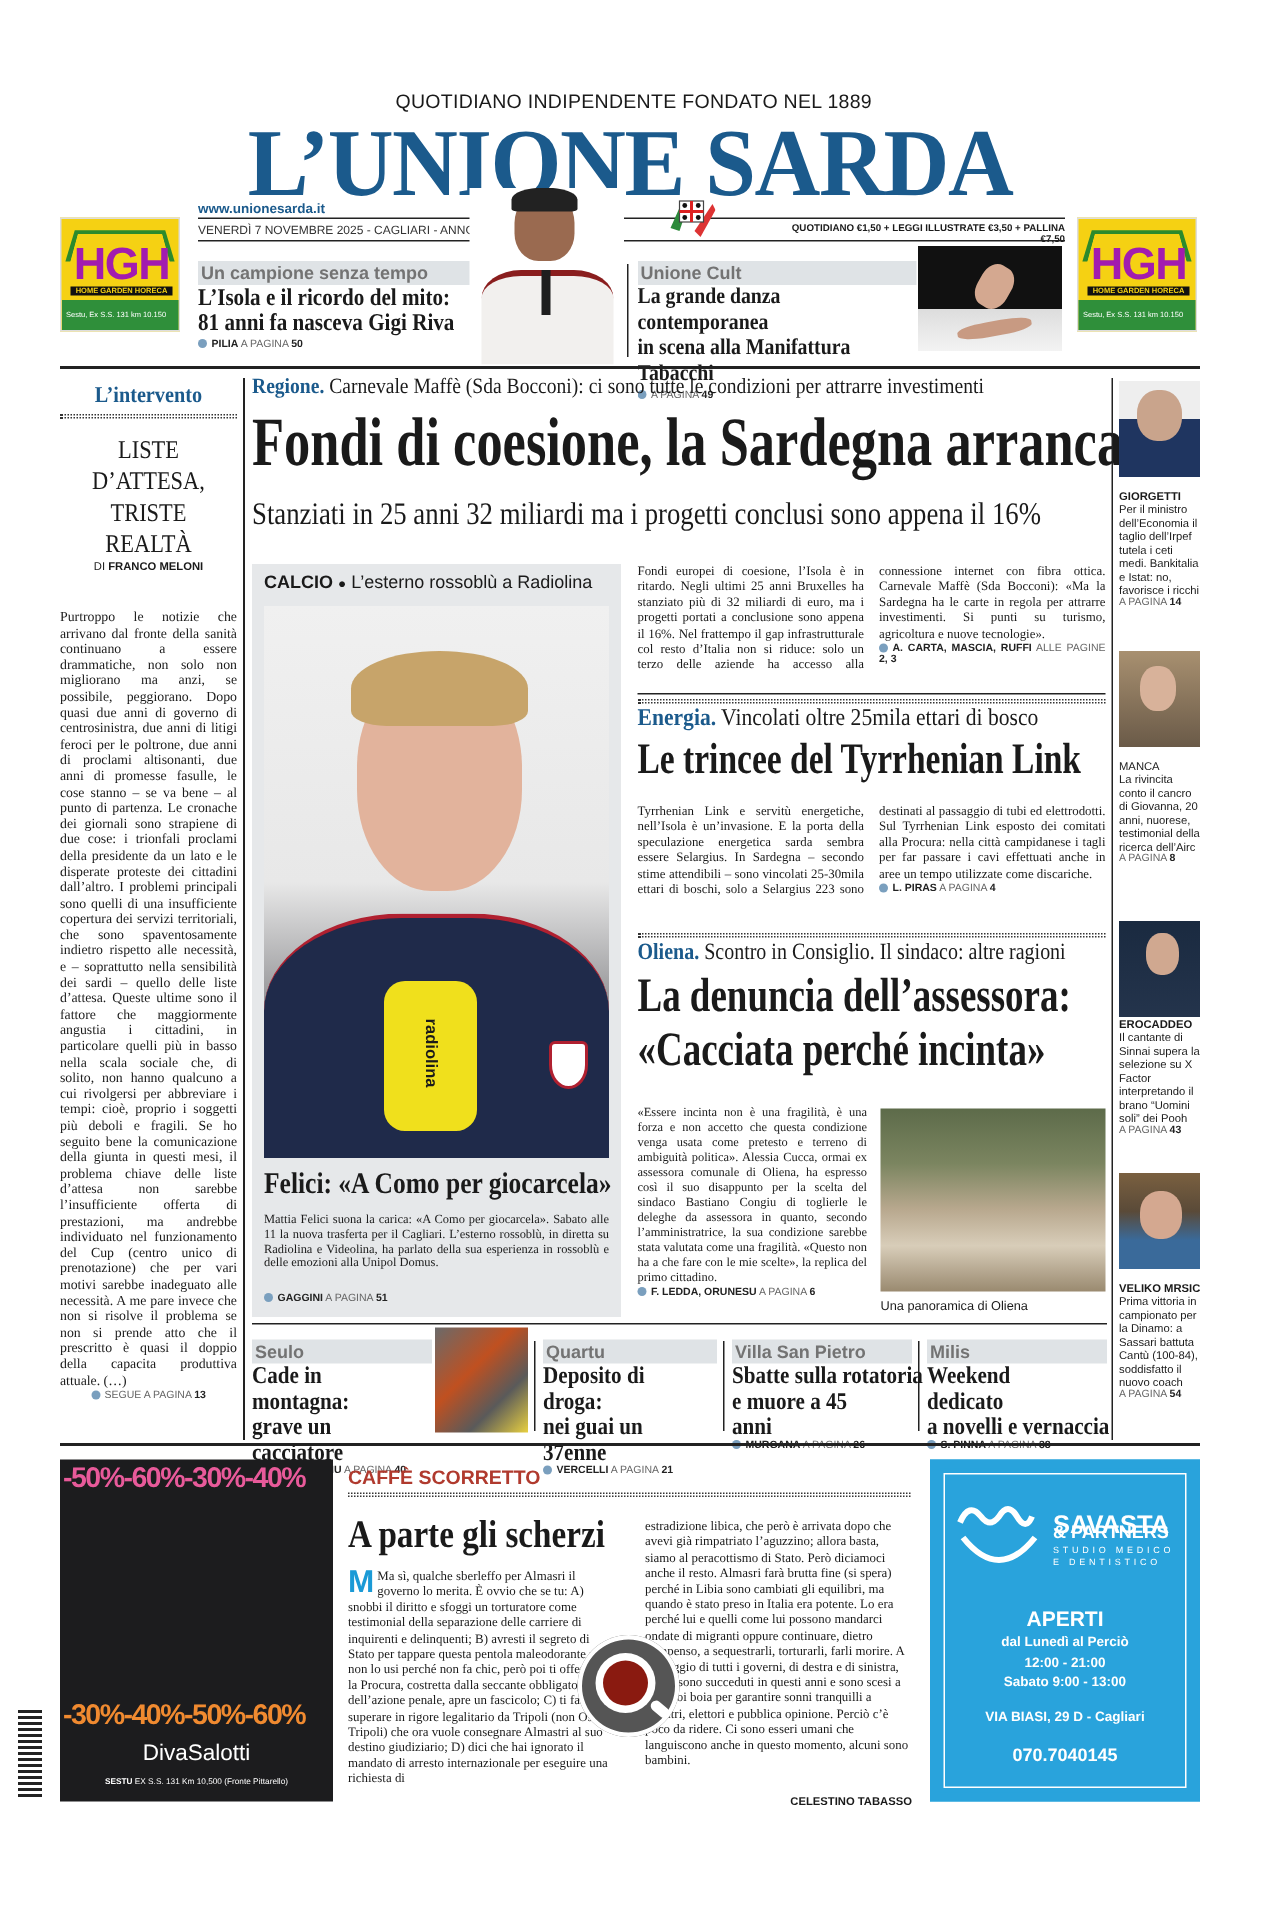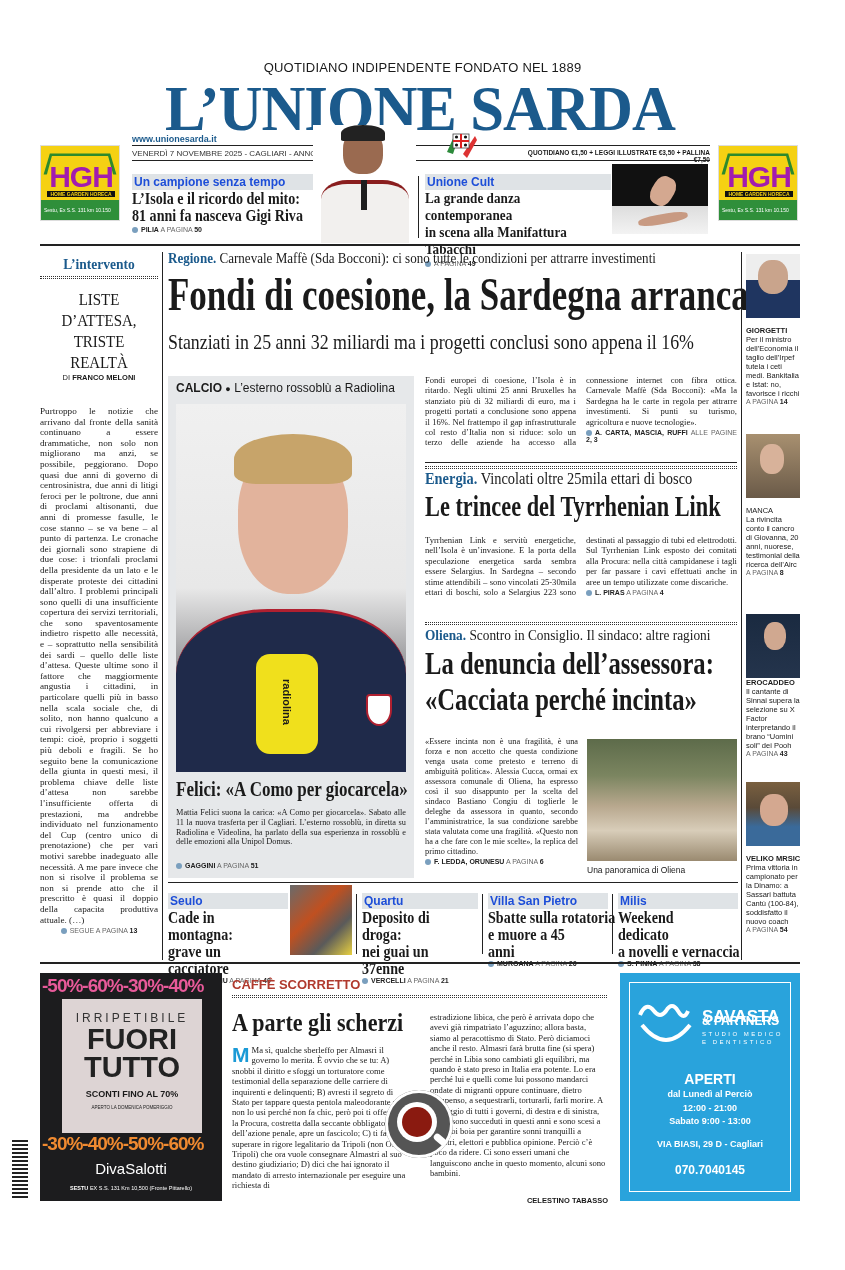--- a/index.html
+++ b/index.html
@@ -12,21 +12,21 @@
 .masthead{left:130px;width:580px;top:70px;text-align:center;font-size:64px;font-weight:bold;color:#1b5a8c;letter-spacing:-1px;transform:scaleX(.95);line-height:78px}
 .web{left:132px;top:134px;font-size:9px;font-weight:bold;color:#1b5a8c}
 .rule{background:#222}
 .dateline{left:132px;top:149px;font-size:8px;color:#333}
 .prices{left:520px;top:149px;width:190px;text-align:right;font-size:6.5px;font-weight:bold}
 .hgh{width:80px;height:76px;background:#f5d113;border:1px solid #ddd}
 .hgh .roof{position:absolute;left:6px;top:6px;width:66px;height:22px;border-top:3px solid #2c8a2c;border-left:3px solid #2c8a2c;border-right:3px solid #2c8a2c;transform:perspective(40px) rotateX(20deg)}
 .hgh .logo{position:absolute;left:4px;top:14px;width:72px;text-align:center;font:bold 30px "Liberation Sans",sans-serif;color:#a21caf;letter-spacing:-1px}
 .hgh .sub{position:absolute;left:6px;top:45px;width:68px;font:bold 5px "Liberation Sans",sans-serif;text-align:center;background:#111;color:#f5d113}
 .hgh .addr{position:absolute;left:0;bottom:0;width:100%;height:20px;background:#2f8f3a;color:#fff;font:5px "Liberation Sans",sans-serif;padding:7px 3px}
-.kicker-bar{background:#dfe3e6;font:bold 12px "Liberation Sans",sans-serif;color:#1d4ed8;padding:1px 2px}
+.kicker-bar{background:#dfe3e6;font:bold 12px "Liberation Sans",sans-serif;color:#737373;padding:1px 2px}
 .teaser-h{font-size:16px;line-height:17px;font-weight:bold;transform:scaleX(.88);transform-origin:left}
 .page-ref{font:7px "Liberation Sans",sans-serif;color:#666}
 .page-ref b{color:#222}
 .dot{display:inline-block;width:6px;height:6px;border-radius:50%;background:#7a9fbe;margin-right:3px;vertical-align:middle}
 .body-text{font-size:9px;line-height:10.6px;text-align:justify}
 .vline{background:#222;width:1px}
 .dotline{height:3px;border-top:1px dotted #333;border-bottom:1px dotted #333}
 .photo{background:#999;overflow:hidden}
 </style>
 </head>
@@ -210,27 +210,20 @@
 <div class="abs" style="left:618px;top:893px;width:120px">
   <div class="kicker-bar">Milis</div>
   <div class="teaser-h" style="font-size:16px">Weekend dedicato</div>
   <div class="teaser-h" style="font-size:16px;white-space:nowrap">a novelli e vernaccia</div>
   <div class="page-ref" style="white-space:nowrap"><span class="dot"></span><b>S. PINNA</b> <span>A PAGINA</span> <b>38</b></div>
 </div>
 <div class="abs rule" style="left:40px;top:962px;width:760px;height:2px"></div>
 
 <div class="abs" style="left:40px;top:973px;width:182px;height:228px;background:#1c1c1e;overflow:hidden">
   <div class="sans" style="position:absolute;left:2px;top:2px;font-size:19px;font-weight:bold;color:#e85a9a;white-space:nowrap;letter-spacing:-1px">-50%-60%-30%-40%</div>
-  <div style="position:absolute;left:22px;top:26px;width:140px;height:134px;background:#ddd4d4">
-    <div class="sans" style="text-align:center;font-size:12px;letter-spacing:3px;margin-top:12px;color:#333">IRRIPETIBILE</div>
-    <div class="sans" style="text-align:center;font-size:29px;font-weight:bold;line-height:28px;color:#222">FUORI</div>
-    <div class="sans" style="text-align:center;font-size:29px;font-weight:bold;line-height:28px;color:#222">TUTTO</div>
-    <div class="sans" style="text-align:center;font-size:9px;font-weight:bold;margin-top:8px">SCONTI FINO AL 70%</div>
-    <div class="sans" style="text-align:center;font-size:4.5px;margin-top:6px">APERTO LA DOMENICA POMERIGGIO</div>
-  </div>
   <div class="sans" style="position:absolute;left:2px;top:160px;font-size:19px;font-weight:bold;color:#f08a30;white-space:nowrap;letter-spacing:-1px">-30%-40%-50%-60%</div>
   <div class="sans" style="position:absolute;left:0;width:182px;top:187px;text-align:center;font-size:15px;color:#fff">DivaSalotti</div>
   <div class="sans" style="position:absolute;left:0;width:182px;top:212px;text-align:center;font-size:5.5px;color:#fff"><b>SESTU</b> <span>EX S.S. 131 Km 10,500 (Fronte Pittarello)</span></div>
 </div>
 <div class="abs" style="left:12px;top:1140px;width:16px;height:60px;background:repeating-linear-gradient(#222 0 2px,#fff 2px 4px)"></div>
 
 <div class="abs sans" style="left:232px;top:977px;font-size:13px;font-weight:bold;color:#b03a2e">CAFFÈ SCORRETTO</div>
 <div class="abs dotline" style="left:232px;top:995px;width:375px"></div>
 <div class="abs" style="left:232px;top:1008px;font-size:26px;font-weight:bold;white-space:nowrap;transform:scaleX(.85);transform-origin:left">A parte gli scherzi</div>
 <div class="abs" style="left:232px;top:1045px;width:180px;font-size:8.6px;line-height:10.4px">

